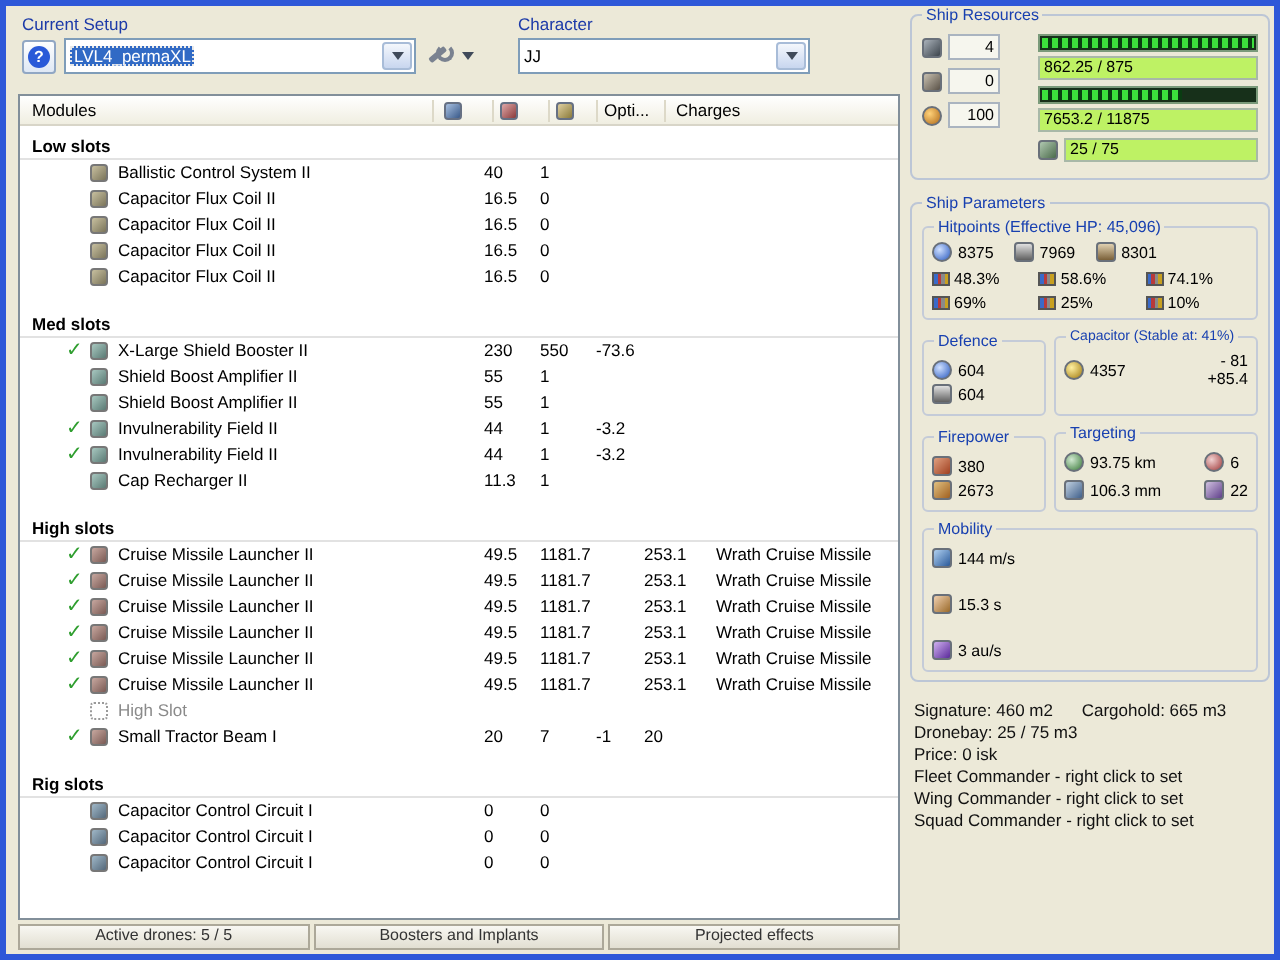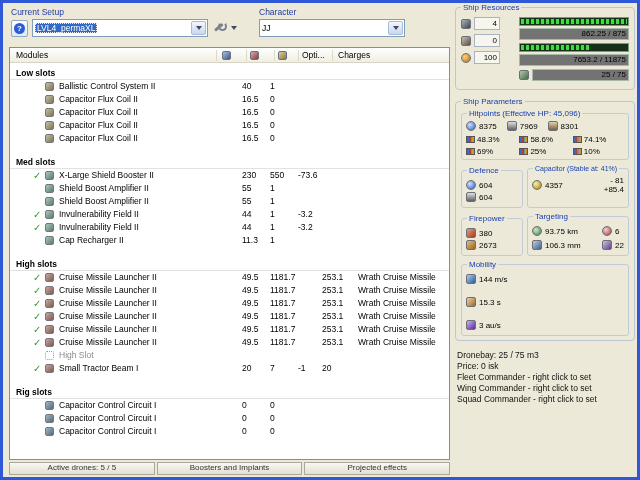--- a/index.html
+++ b/index.html
@@ -97,22 +97,22 @@
 
   .res-flex { display:flex; gap:6px; }
   .res-left { width:52px; }
   .res-item { display:flex; align-items:center; gap:3px; margin-bottom:4px; font-size:8px; }
   .res-num { border:1px solid #aab4c0; background:#f6f6ee; min-width:26px;
              text-align:right; padding:0 2px; font-size:8px; line-height:11px; }
   .res-right { flex:1; }
   .bar { position:relative; height:9px; background:#17301a; border:1px solid #7a9a7a; }
   .barfill { position:absolute; left:1px; top:1px; bottom:1px;
              background:repeating-linear-gradient(90deg,#3ce03c 0 3px,#0a3c12 3px 5px); }
-  .valbox { display:block; border:1px solid #a8b8a8; background:#737373;
-            text-align:right; font-size:8px; line-height:10px;
+  .valbox { display:block; border:1px solid #a8b8a8; background:#bef264;
+            text-align:left; font-size:8px; line-height:10px;
             margin:2px 0 3px; padding:0 2px; }
   .drone-item .valbox { flex:1; margin:0; }
 
   .micon { display:inline-block; width:10px; height:10px; flex:none;
            border:1px solid #69707a; border-radius:2px;
            background:linear-gradient(135deg,#d0d6de,#8792a0); }
   .i-turret { background:linear-gradient(135deg,#aab2ba,#3c444c); }
   .i-launcher { background:linear-gradient(135deg,#c8c0b0,#5a5248); }
   .i-calibration { background:radial-gradient(circle at 35% 35%,#ffd27a,#b06a18); border-radius:50%; }
   .i-drone { background:linear-gradient(135deg,#b0c8b0,#4a6a4a); }
@@ -588,20 +588,24 @@
           </div>
           <div class="pair">
             <span class="micon i-warp"></span>
             <span>3 au/s</span>
           </div>
         </div>
       </div>
     </div>
 
     <div class="info">
+      <div class="info-line">
+        <span>Signature: 460 m2</span>
+        <span class="cargo">Cargohold: 665 m3</span>
+      </div>
       <div class="info-line">Dronebay: 25 / 75 m3</div>
       <div class="info-line">Price: 0 isk</div>
       <div class="info-line">Fleet Commander - right click to set</div>
       <div class="info-line">Wing Commander - right click to set</div>
       <div class="info-line">Squad Commander - right click to set</div>
     </div>
   </div>
 </div>
 
 </body></html>

